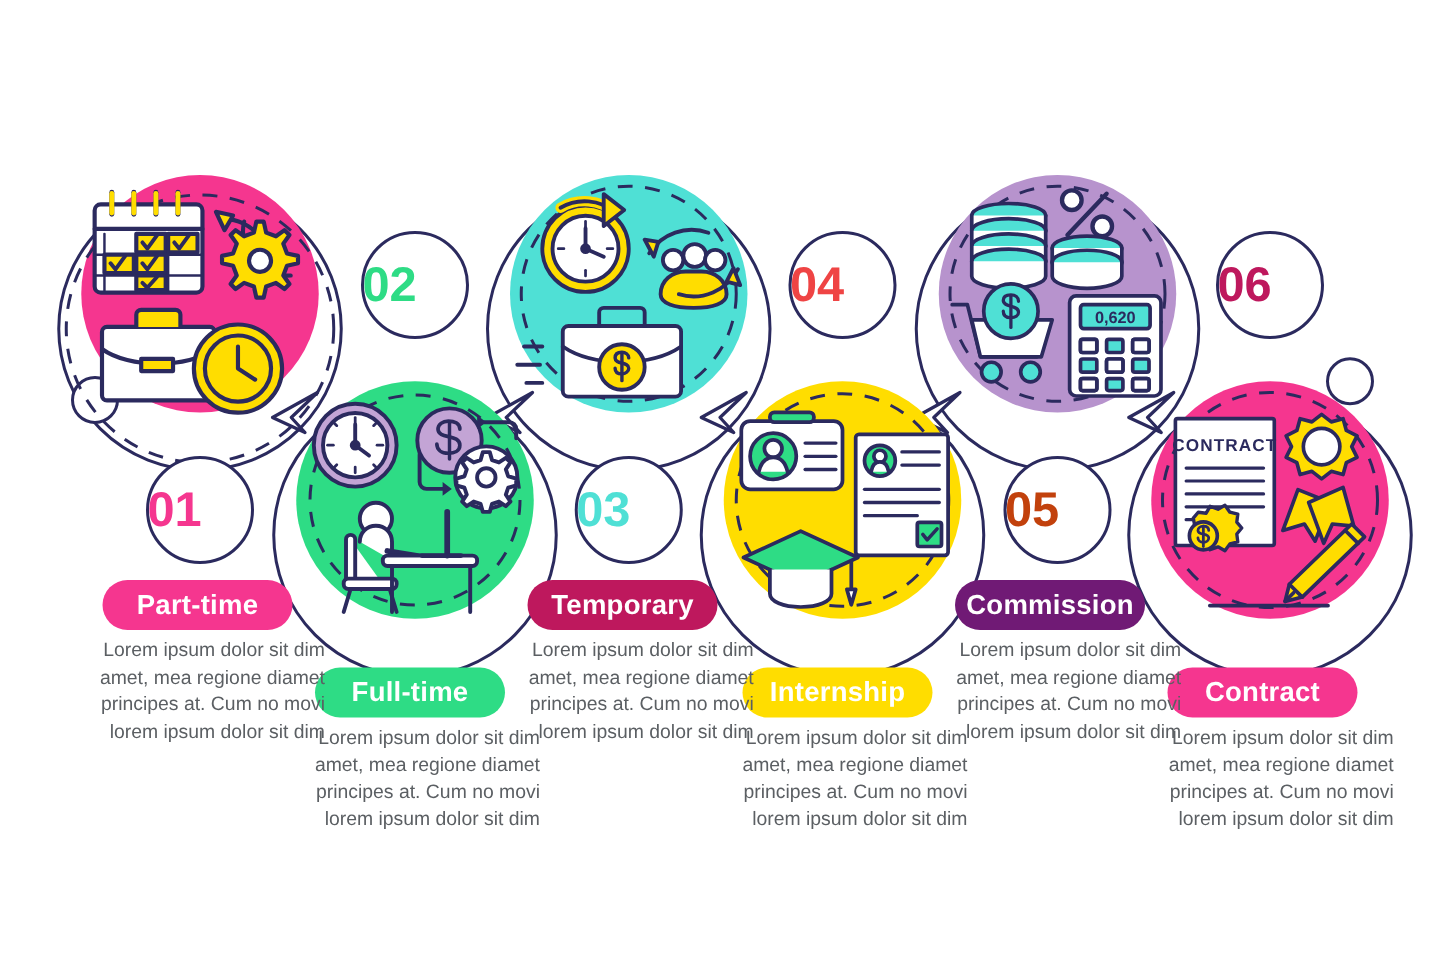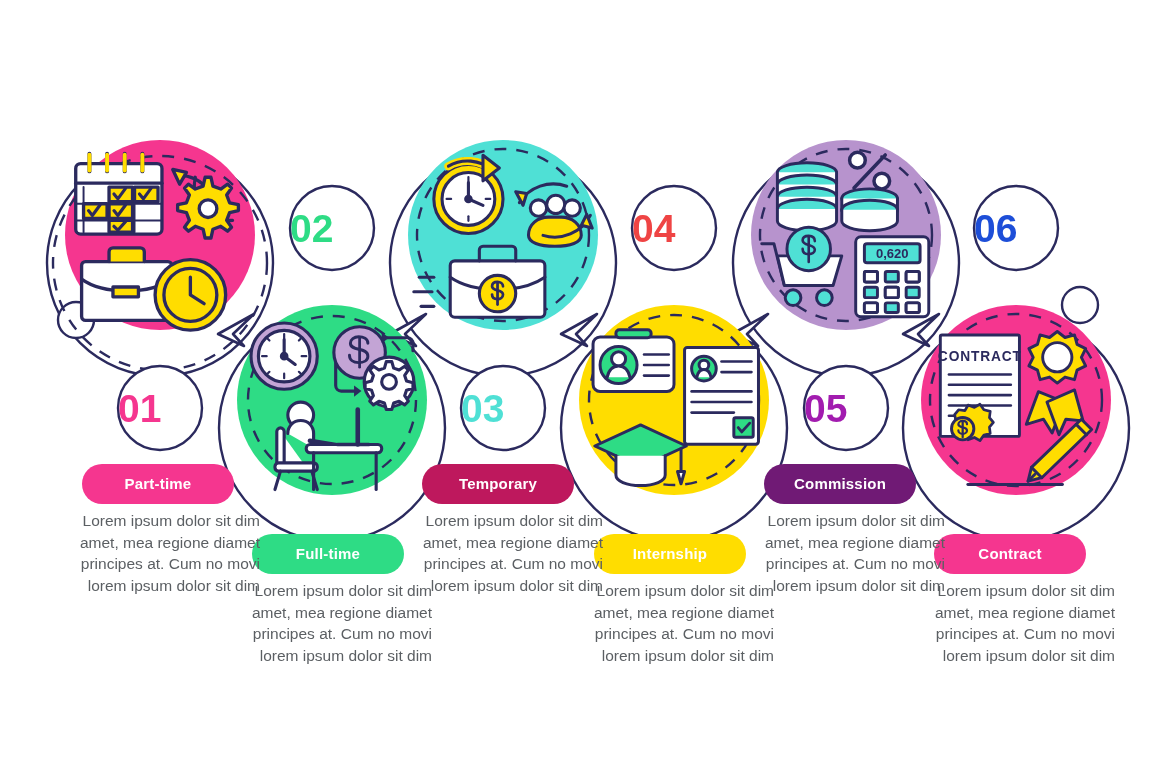--- a/index.html
+++ b/index.html
@@ -9,21 +9,21 @@
     font-family:"Liberation Sans","DejaVu Sans",sans-serif;
     background:#ffffff;
   }
   #stage{position:absolute;left:0;top:0;width:1160px;height:772px;}
   #art{position:absolute;left:0;top:0;width:1160px;height:772px;}
   .lbl{
     position:absolute;
     border-radius:24px;
     color:#ffffff;
     font-weight:bold;
-    font-size:15px;
+    font-size:22px;
     line-height:40px;
     height:40px;
     text-align:center;
     white-space:nowrap;
     letter-spacing:.2px;
   }
   .desc{
     position:absolute;
     width:186px;
     color:#5b5f63;
@@ -400,24 +400,24 @@
 <div class="numwrap" style="left:290px;top:206px;width:84px;height:44px;">
   <span class="num" style="color:#2edc85">02</span>
 </div>
 <div class="numwrap" style="left:461px;top:386px;width:84px;height:44px;">
   <span class="num" style="color:#4fe0d5">03</span>
 </div>
 <div class="numwrap" style="left:632px;top:206px;width:84px;height:44px;">
   <span class="num" style="color:#ef4444">04</span>
 </div>
 <div class="numwrap" style="left:804px;top:386px;width:84px;height:44px;">
-  <span class="num" style="color:#a21caf">05</span>
+  <span class="num" style="color:#c2410c">05</span>
 </div>
 <div class="numwrap" style="left:974px;top:206px;width:84px;height:44px;">
-  <span class="num" style="color:#1d4ed8">06</span>
+  <span class="num" style="color:#be185d">06</span>
 </div>
 
 <div class="lbl" style="left:82px;top:464px;width:152px;background:#f5368f;">Part-time</div>
 <div class="lbl" style="left:252px;top:534px;width:152px;background:#2edc85;">Full-time</div>
 <div class="lbl" style="left:422px;top:464px;width:152px;background:#be185d;">Temporary</div>
 <div class="lbl" style="left:594px;top:534px;width:152px;background:#ffdd00;">Internship</div>
 <div class="lbl" style="left:764px;top:464px;width:152px;background:#701a75;">Commission</div>
 <div class="lbl" style="left:934px;top:534px;width:152px;background:#f5368f;">Contract</div>
 
 <div class="desc" style="left:74px;top:510px;">Lorem ipsum dolor sit dim

